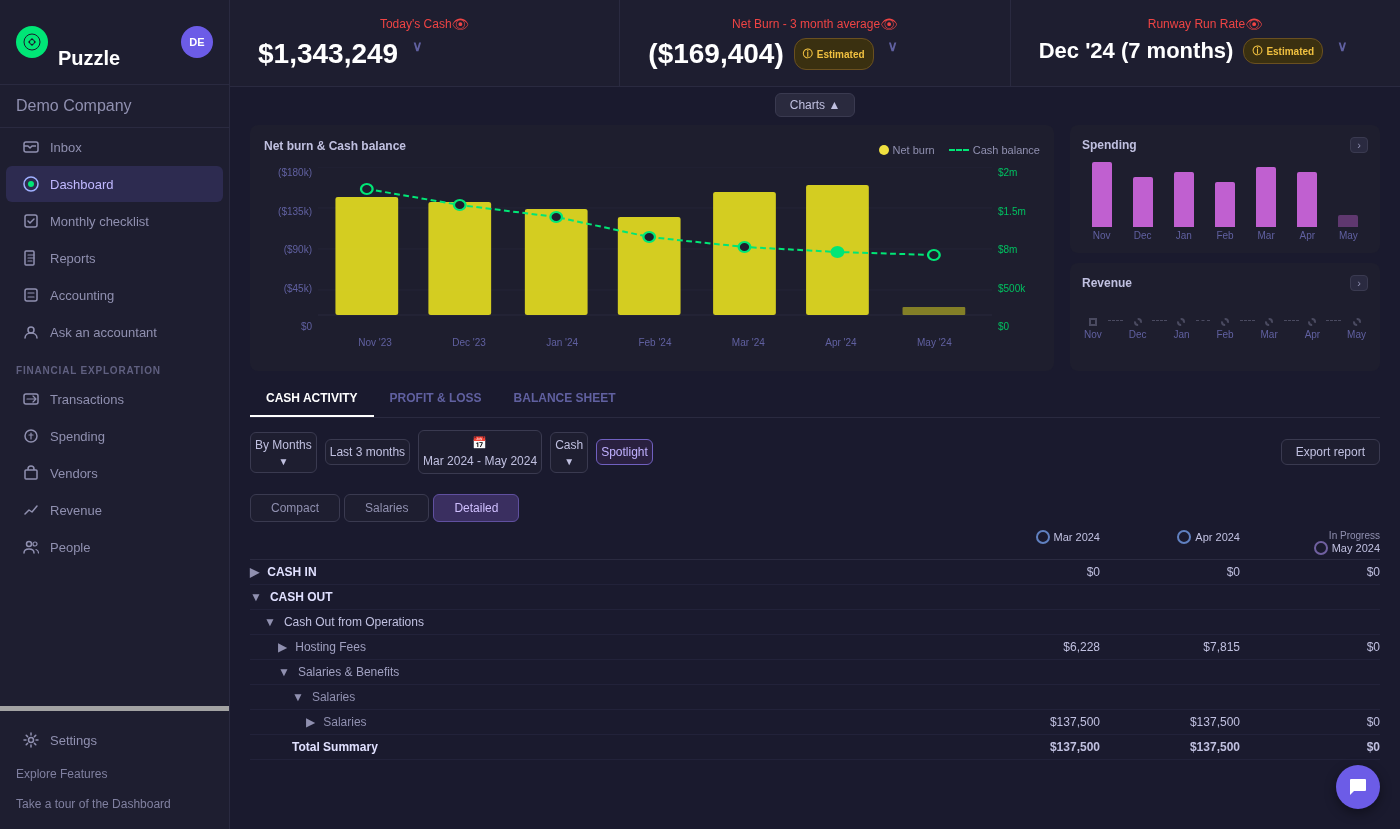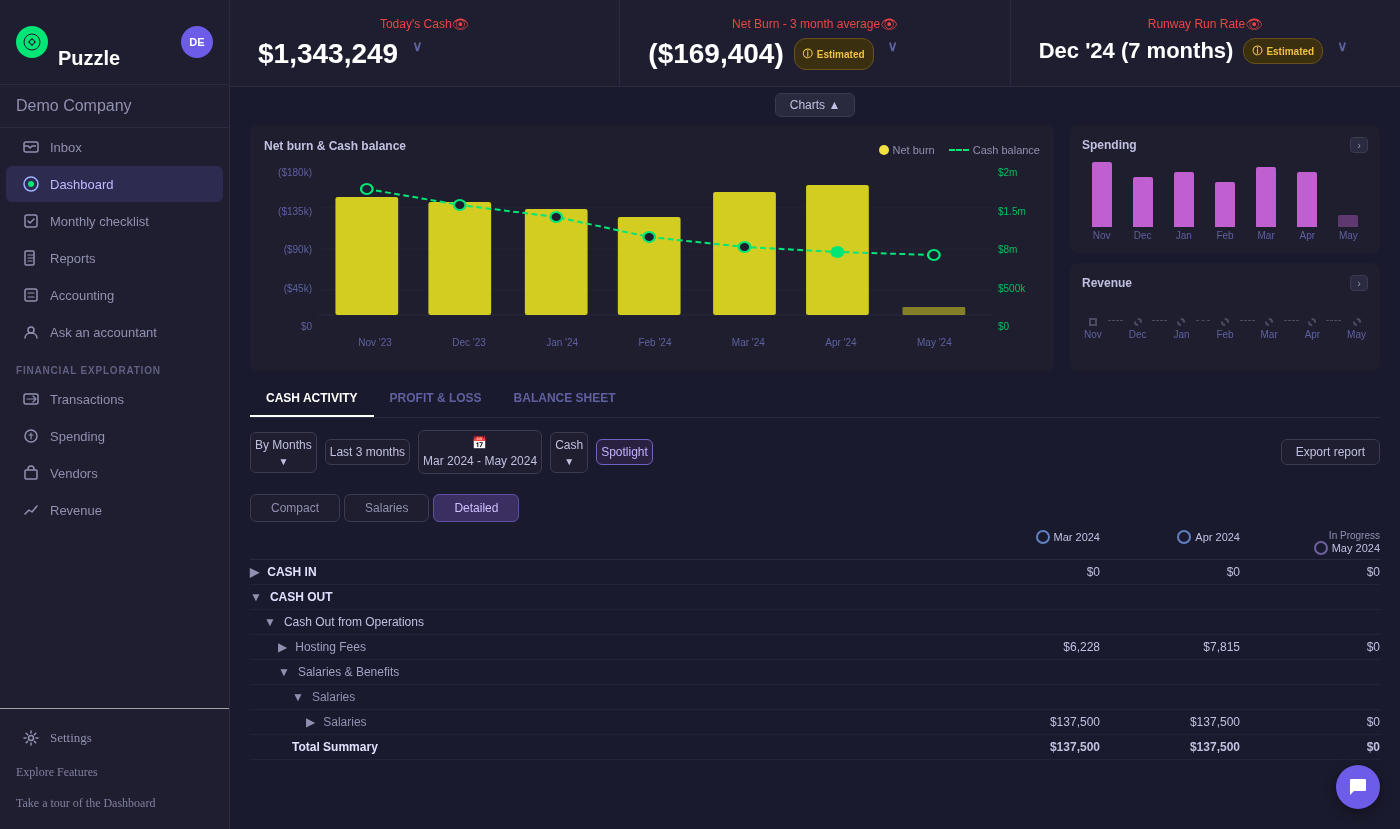--- a/index.html
+++ b/index.html
@@ -11,21 +11,21 @@
     .logo-area { display: flex; align-items: center; gap: 10px; }
     .logo-icon { width: 32px; height: 32px; background: #00e676; border-radius: 50%; display: flex; align-items: center; justify-content: center; }
     .logo-icon svg { width: 18px; height: 18px; }
     .logo-text { font-size: 20px; font-weight: 700; color: #fff; margin-top: 33px; }
     .avatar { width: 32px; height: 32px; background: #6c5ce7; border-radius: 50%; display: flex; align-items: center; justify-content: center; font-size: 11px; font-weight: 700; color: #fff; }
     .company-name { padding: 12px 16px; font-size: 16px; color: #9090b0; border-bottom: 1px solid #2a2a40; }
     .nav-item { display: flex; align-items: center; gap: 10px; padding: 9px 16px; cursor: pointer; color: #9090b0; transition: background 0.15s; border-radius: 6px; margin: 1px 6px; }
     .nav-item.active { background: #2d2b50; color: #c0b8ff; }
     .nav-icon { width: 18px; height: 18px; display: flex; align-items: center; justify-content: center; flex-shrink: 0; }
     .nav-section-label { padding: 14px 16px 4px; font-size: 10px; font-weight: 600; color: #606080; letter-spacing: 0.08em; text-transform: uppercase; }
-    .sidebar-bottom { margin-top: auto; padding: 10px 0; border-top: 1px solid #a3a3a3; font-family: Liberation Serif, serif; }
+    .sidebar-bottom { margin-top: auto; padding: 10px 0; border-top: 5px solid #a3a3a3; }
     .sidebar-link { padding: 8px 16px; font-size: 12px; color: #8080a0; cursor: pointer; }
 
     
     .main { flex: 1; display: flex; flex-direction: column; overflow: hidden; background: #1a1a2e; }
 
     
     .metrics-bar { display: flex; background: #1e1e30; border-bottom: 1px solid #2a2a40; }
     .metric-card { flex: 1; padding: 16px 28px; border-right: 1px solid #2a2a40; }
     .metric-card:last-child { border-right: none; }
     .metric-header { display: flex; align-items: center; color: #ef4444; font-size: 12px; margin-bottom: 6px; justify-content: center; }
@@ -198,20 +198,31 @@
       </div>
       <span>Vendors</span>
     </div>
     <div class="nav-item">
       <div class="nav-icon">
         <svg width="16" height="16" viewBox="0 0 16 16" fill="none">
             <polyline points="2,12 6,8 9,10 14,4" stroke="#9090b0" stroke-width="1.5" stroke-linecap="round" stroke-linejoin="round"></polyline>
           </svg>
       </div>
       <span>Revenue</span>
+    </div>
+    <div class="nav-item">
+      <div class="nav-icon">
+        <svg width="16" height="16" viewBox="0 0 16 16" fill="none">
+            <circle cx="6" cy="5" r="2.5" stroke="#9090b0" stroke-width="1.5"></circle>
+            <path d="M1 14c0-2.5 2-4 5-4s5 1.5 5 4" stroke="#9090b0" stroke-width="1.5" stroke-linecap="round"></path>
+            <circle cx="12" cy="5" r="2" stroke="#9090b0" stroke-width="1.2"></circle>
+            <path d="M13 10.5c1.5.5 2.5 1.5 2.5 3.5" stroke="#9090b0" stroke-width="1.2" stroke-linecap="round"></path>
+          </svg>
+      </div>
+      <span>People</span>
     </div>
   </div>
 
   <div class="sidebar-bottom">
     <div class="nav-item">
       <div class="nav-icon">
         <svg width="16" height="16" viewBox="0 0 16 16" fill="none">
             <circle cx="8" cy="8" r="2.5" stroke="#9090b0" stroke-width="1.5"></circle>
             <path d="M8 1v2M8 13v2M1 8h2M13 8h2M3.2 3.2l1.4 1.4M11.4 11.4l1.4 1.4M3.2 12.8l1.4-1.4M11.4 4.6l1.4-1.4" stroke="#9090b0" stroke-width="1.5" stroke-linecap="round"></path>
           </svg>

